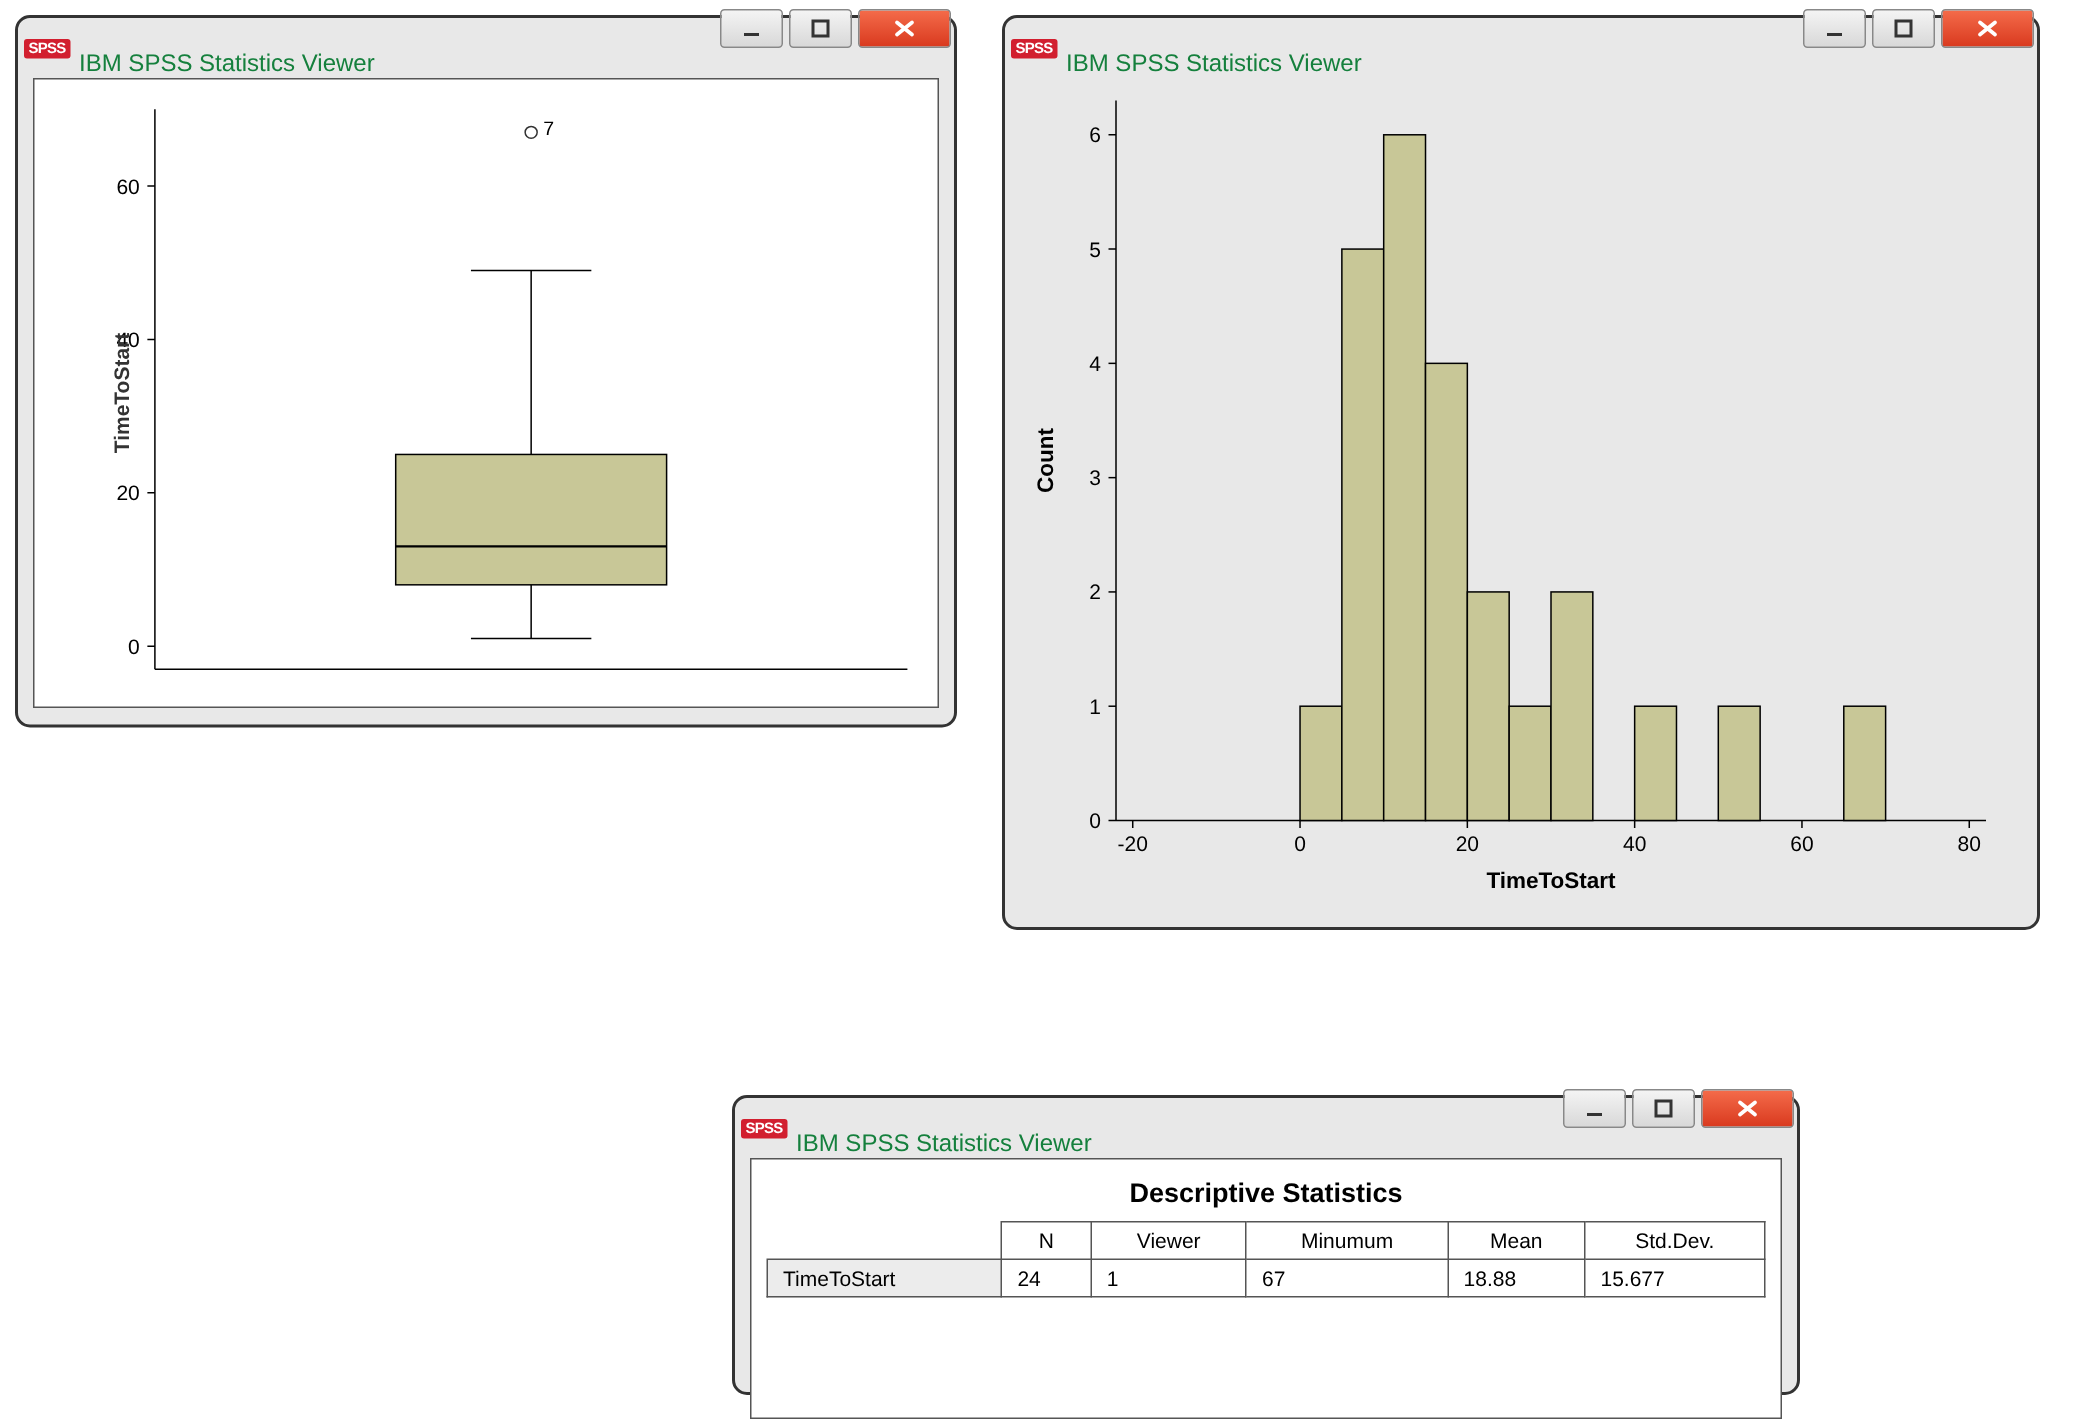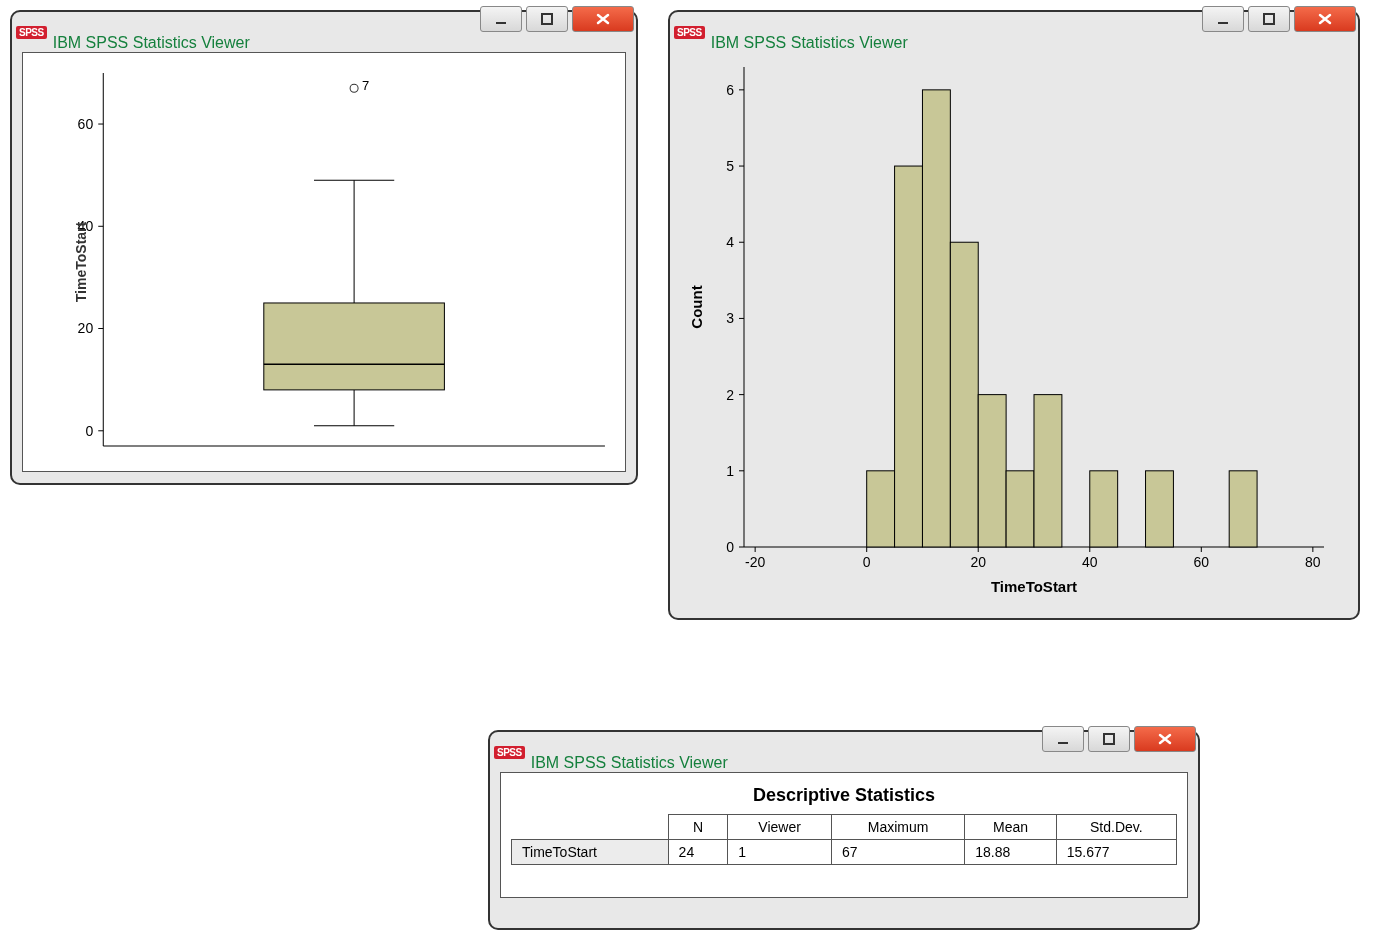--- a/index.html
+++ b/index.html
@@ -80,21 +80,21 @@
   }
 
   
   #win-box { left: 0; top: 0; width: 628px; height: 475px; }
   #win-box .content { height: 420px; }
 
   #win-hist { left: 658px; top: 0; width: 692px; height: 610px; }
   #win-hist .content { height: 555px; border:none; background:transparent; margin:0 14px 14px 14px;}
 
   #win-stats { left: 478px; top: 720px; width: 712px; height: 200px; }
-  #win-stats .content { height: 126px; padding:8px 10px; }
+  #win-stats .content { height: 174px; padding:8px 10px; }
   .axis-label-y {
     position:absolute;
     left: 18px; top: 50%;
     transform: translateY(-50%) rotate(-90deg);
     font-size: 14px; font-weight:bold;
     color:#333;
   }
 
   
   .hist-svg { width:100%; height:100%; }
@@ -257,21 +257,21 @@
       </div>
     </div>
     <div class="content">
       <div class="stats-title">Descriptive Statistics</div>
       <table class="stats" id="stats-table">
           <tbody>
             <tr>
               <th style="border-left:none;border-top:none;background:transparent"></th>
               <th>N</th>
               <th>Viewer</th>
-              <th>Maximum</th>
+              <th>Minumum</th>
               <th>Mean</th>
               <th>Std.Dev.</th>
             </tr>
             <tr>
               <td class="rowhead">TimeToStart</td>
               <td>24</td>
               <td>1</td>
               <td>67</td>
               <td>18.88</td>
               <td>15.677</td>

